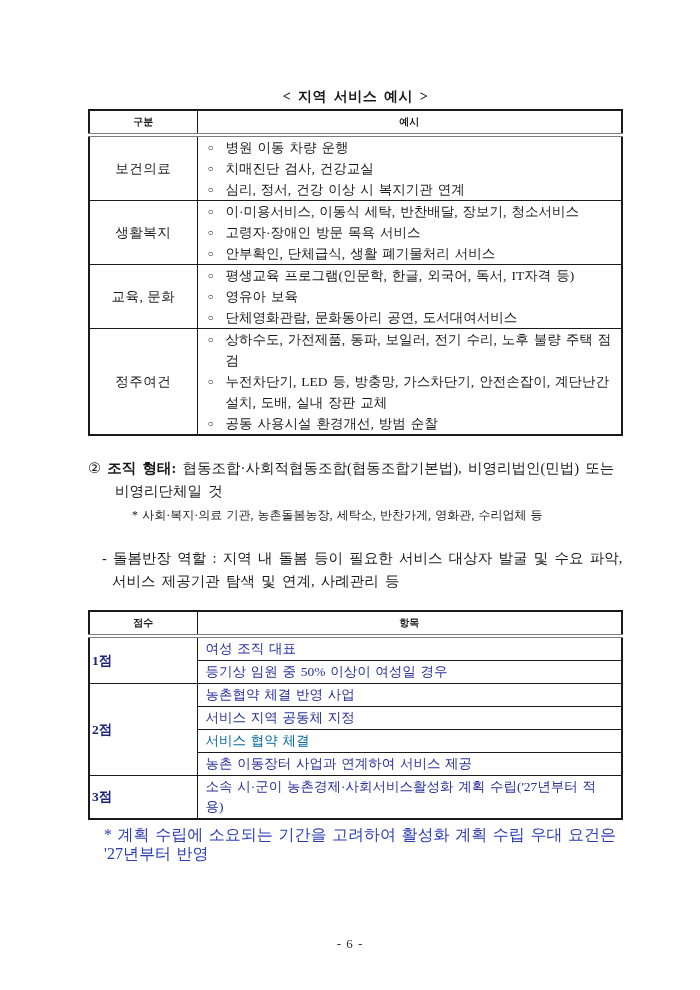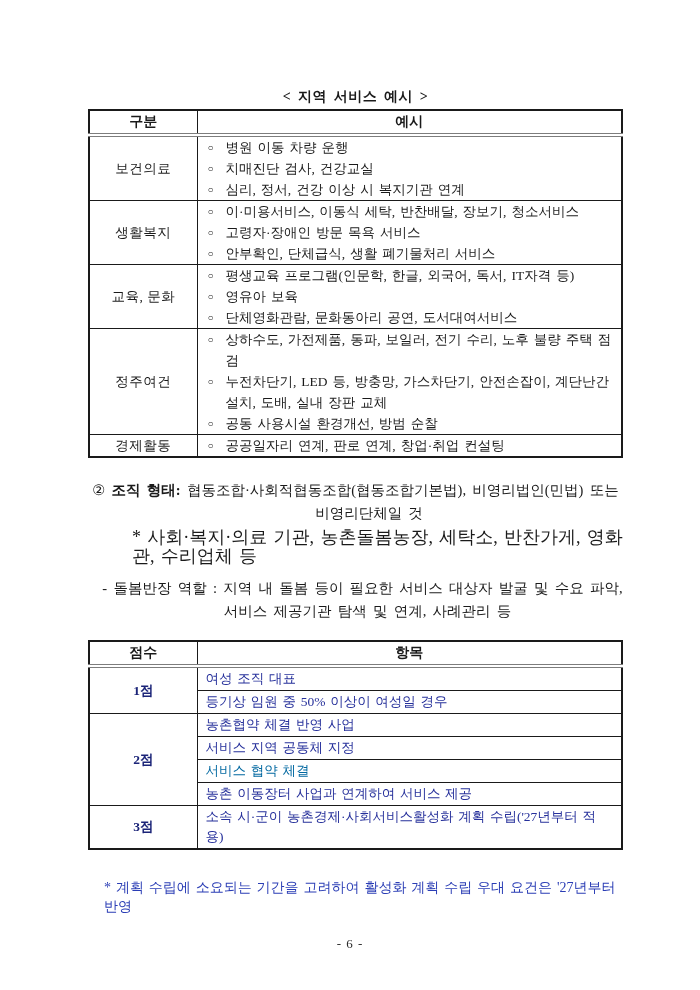--- a/index.html
+++ b/index.html
@@ -12,50 +12,50 @@
   .doc-title {
     text-align:center; font-weight:bold; font-size:14px;
     letter-spacing:0.5px; margin:0 0 3px 0; word-spacing:0.2em;
   }
   table.doc-table {
     border-collapse:collapse; width:100%;
     border:2px solid #1a1a1a; table-layout:fixed;
   }
   table.doc-table th {
     border:1px solid #1a1a1a; border-bottom:4px double #7d7d7d;
-    font-weight:bold; font-size:14px; text-align:center;
+    font-weight:bold; font-size:10px; text-align:center;
     padding:2px 4px; line-height:18px;
   }
   table.doc-table td { border:1px solid #1a1a1a; font-size:13.5px; }
   .col-cat { width:108px; }
   td.cat-cell { text-align:center; vertical-align:middle; letter-spacing:0.5px; }
   td.ex-cell { padding:0 6px 0 8px; vertical-align:middle; }
   .svc-item { position:relative; padding-left:20px; line-height:21px; word-spacing:0.12em; }
   .svc-bullet { position:absolute; left:2px; top:0; font-size:10px; line-height:21px; }
   
-  .para { font-size:14.5px; line-height:23px; word-spacing:0.18em;text-align:center; }
+  .para { font-size:14.5px; line-height:23px; word-spacing:0.18em; }
   .para.hang { padding-left:27px; text-indent:-27px; }
   .p2 { margin-top:21px; }
   .p3 { margin-top:14px; }
   .bold { font-weight:bold; }
   .fn3 {
-    margin-top:3px; padding-left:44px; font-size:18px;
+    margin-top:3px; padding-left:44px; font-size:12px;
     line-height:19px; word-spacing:0.1em;
   }
-  .dash-para { margin-top:11px; padding-left:24px; text-indent:-10px; }
+  .dash-para { margin-top:22px; padding-left:24px; text-indent:-10px; }
   .pref-line { margin-top:14px; font-size:15px; font-weight:bold; line-height:24px; word-spacing:0.18em; }
   .pref-marker { margin-right:8px; font-size:13px; }
   
   .score-table-wrap { margin-top:17px; }
   table.doc-table td.score-cell {
-    text-align:center; font-weight:bold; vertical-align:middle;
+    text-align:left; font-weight:bold; vertical-align:middle;
     line-height:20px; padding:1px 2px;
   }
   table.doc-table td.item-cell { padding:1px 8px; line-height:20px; word-spacing:0.1em; }
-  .fn2 { margin-top:28px; padding-left:16px; font-size:14px; line-height:19px; word-spacing:0.1em; }
+  .fn2 { margin-top:5px; padding-left:16px; font-size:16px; line-height:19px; word-spacing:0.1em; }
   .page-number {
     position:absolute; left:0; right:0; bottom:38px;
     text-align:center; font-size:13px; color:#2b2b2b; letter-spacing:1px;
   }
   sup.star { font-size:9px; vertical-align:super; line-height:0; }
 </style>
 </head>
 <body>
 
 <div class="page">
@@ -97,26 +97,20 @@
             <div class="svc-item"><span class="svc-bullet">○</span><span>영유아 보육</span></div>
             <div class="svc-item"><span class="svc-bullet">○</span><span>단체영화관람, 문화동아리 공연, 도서대여서비스</span></div>
           </td>
         </tr>
         <tr>
           <td class="cat-cell">정주여건</td>
           <td class="ex-cell">
             <div class="svc-item"><span class="svc-bullet">○</span><span>상하수도, 가전제품, 동파, 보일러, 전기 수리, 노후 불량 주택 점검</span></div>
             <div class="svc-item"><span class="svc-bullet">○</span><span>누전차단기, LED 등, 방충망, 가스차단기, 안전손잡이, 계단난간 설치, 도배, 실내 장판 교체</span></div>
             <div class="svc-item"><span class="svc-bullet">○</span><span>공동 사용시설 환경개선, 방범 순찰</span></div>
-          </td>
-        </tr>
-        <tr>
-          <td class="cat-cell">경제활동</td>
-          <td class="ex-cell">
-            <div class="svc-item"><span class="svc-bullet">○</span><span>공공일자리 연계, 판로 연계, 창업·취업 컨설팅</span></div>
           </td>
         </tr>
       </tbody>
   </table>
 
   <div class="para hang p2">
     <span>②</span>
     <span class="bold">조직 형태:</span>
     <span>협동조합·사회적협동조합(협동조합기본법), 비영리법인(민법) 또는 비영리단체일 것</span>
   </div>

